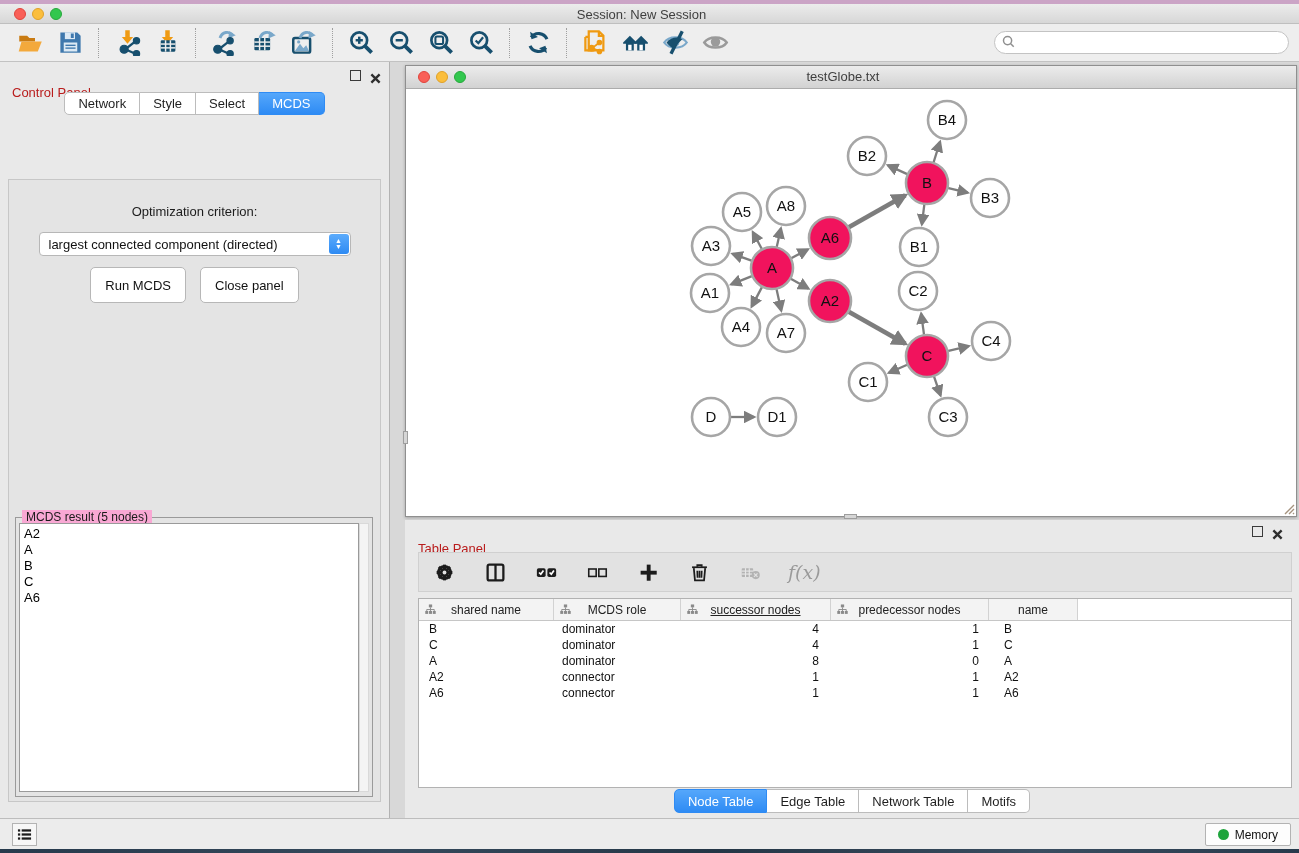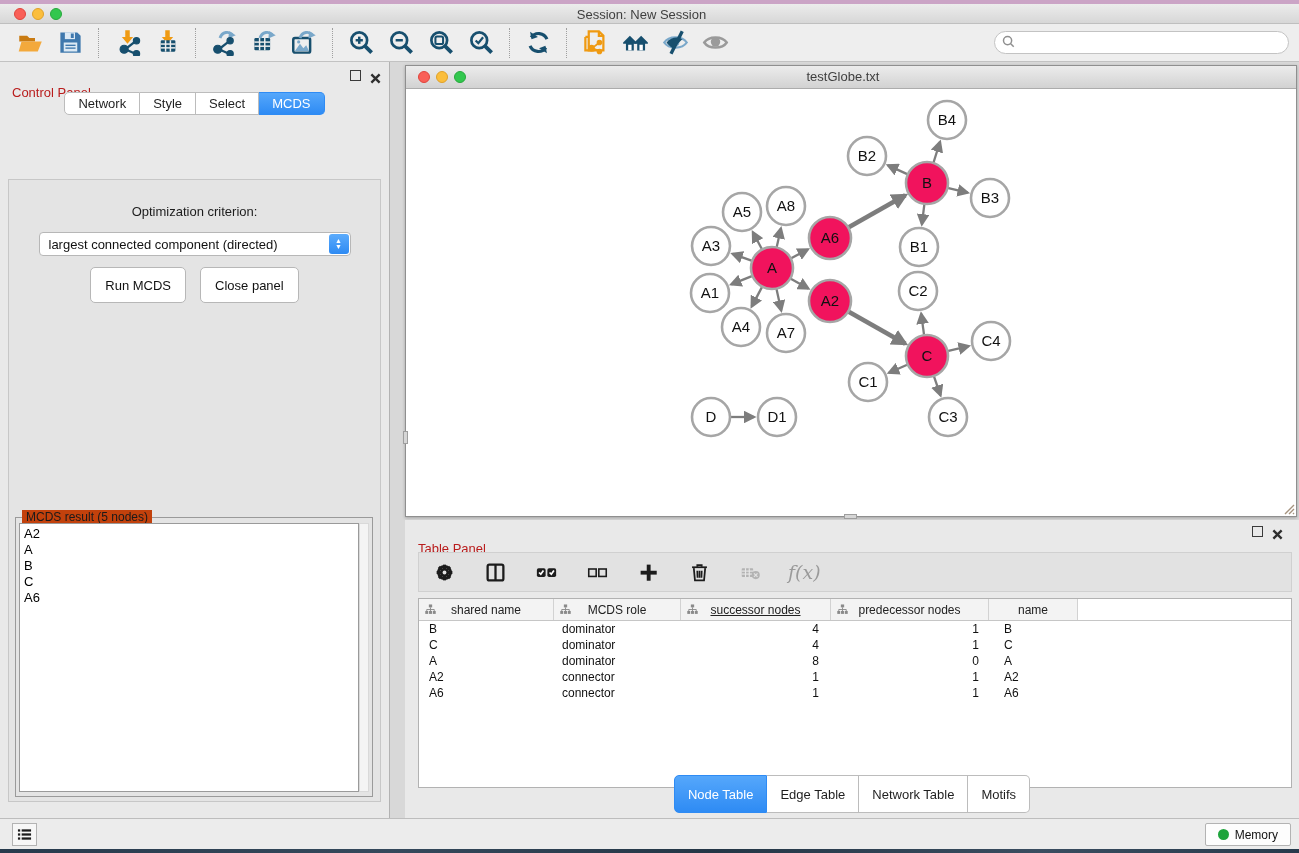--- a/index.html
+++ b/index.html
@@ -51,21 +51,21 @@
     border:1px solid #b7b7b7; border-radius:4px; font-size:13px; color:#111;
     display:flex; align-items:center; padding-left:9px; }
   #criterion .spinner { position:absolute; right:1px; top:1px; bottom:1px; width:20px; border-radius:3px;
     background:linear-gradient(#5babfc,#2d8af3); color:#fff; display:flex; flex-direction:column;
     align-items:center; justify-content:center; font-size:7px; line-height:6px; }
   #cp-buttons { display:flex; justify-content:center; gap:14px; margin-top:11px; }
   .cp-btn { height:36px; padding:0 14px; background:#fff; border:1px solid #b7b7b7; border-radius:5px;
     font-size:13px; color:#111; display:flex; align-items:center; }
   #result-box { position:absolute; left:6px; right:7px; top:337px; bottom:4px;
     border:1px solid #9a9a9a; }
-  #result-legend { position:absolute; left:6px; top:-8px; background:#c2410c; padding:0 4px;
+  #result-legend { position:absolute; left:6px; top:-8px; background:#f9a8d4; padding:0 4px;
     font-size:12px; color:#1a1a1a; }
   #result-list { position:absolute; left:3px; right:13px; top:5px; bottom:4px; background:#fff;
     border:1px solid #9a9a9a; font-size:13px; color:#000; padding:2px 4px; line-height:16px; }
   #result-scroll { position:absolute; right:3px; top:5px; bottom:4px; width:10px; background:#f4f4f4;
     border:1px solid #d9d9d9; }
 
   
   #network-window { position:absolute; left:405px; top:65px; width:892px; height:452px;
     border:1px solid #8f8f8f; background:#fff; box-shadow:0 1px 3px rgba(0,0,0,.25); }
   #nw-titlebar { position:relative; height:23px; background:linear-gradient(#ececec,#d2d2d2);
@@ -84,21 +84,21 @@
   #fx-label { font-size:19px; color:#9a9a9a; font-family:"DejaVu Serif",serif; font-style:italic; margin-left:4px; }
   #tp-table { position:absolute; left:13px; right:7px; top:78px; bottom:30px; background:#fff;
     border:1px solid #b2b2b2; overflow:hidden; }
   #tp-header { display:flex; height:22px; border-bottom:1px solid #c6c6c6; font-size:12px; color:#222; }
   .th { background:#f3f3f3; border-right:1px solid #d2d2d2; display:flex; align-items:center;
     justify-content:center; gap:5px; position:relative; }
   .th svg { width:11px; height:11px; position:absolute; left:6px; }
   .tr { display:flex; height:16px; font-size:12px; color:#111; align-items:center; }
   .td { overflow:hidden; white-space:nowrap; }
   #tp-tabs { position:absolute; left:0; right:0; bottom:5px; display:flex; justify-content:center; }
-  #tp-tabs .tab { height:38px; }
+  #tp-tabs .tab { height:24px; }
 
   
   #statusbar { position:absolute; left:0; top:818px; width:1299px; height:31px; background:#ececec;
     border-top:1px solid #bdbdbd; }
   #list-btn { position:absolute; left:12px; top:4px; width:25px; height:23px; background:#f7f7f7;
     border:1px solid #b3b3b3; display:flex; align-items:center; justify-content:center; }
   #memory-btn { position:absolute; right:8px; top:4px; height:23px; background:#fdfdfd;
     border:1px solid #b3b3b3; border-radius:2px; display:flex; align-items:center; gap:6px;
     padding:0 12px; font-size:12px; color:#111; }
   #memory-dot { width:11px; height:11px; border-radius:50%; }

